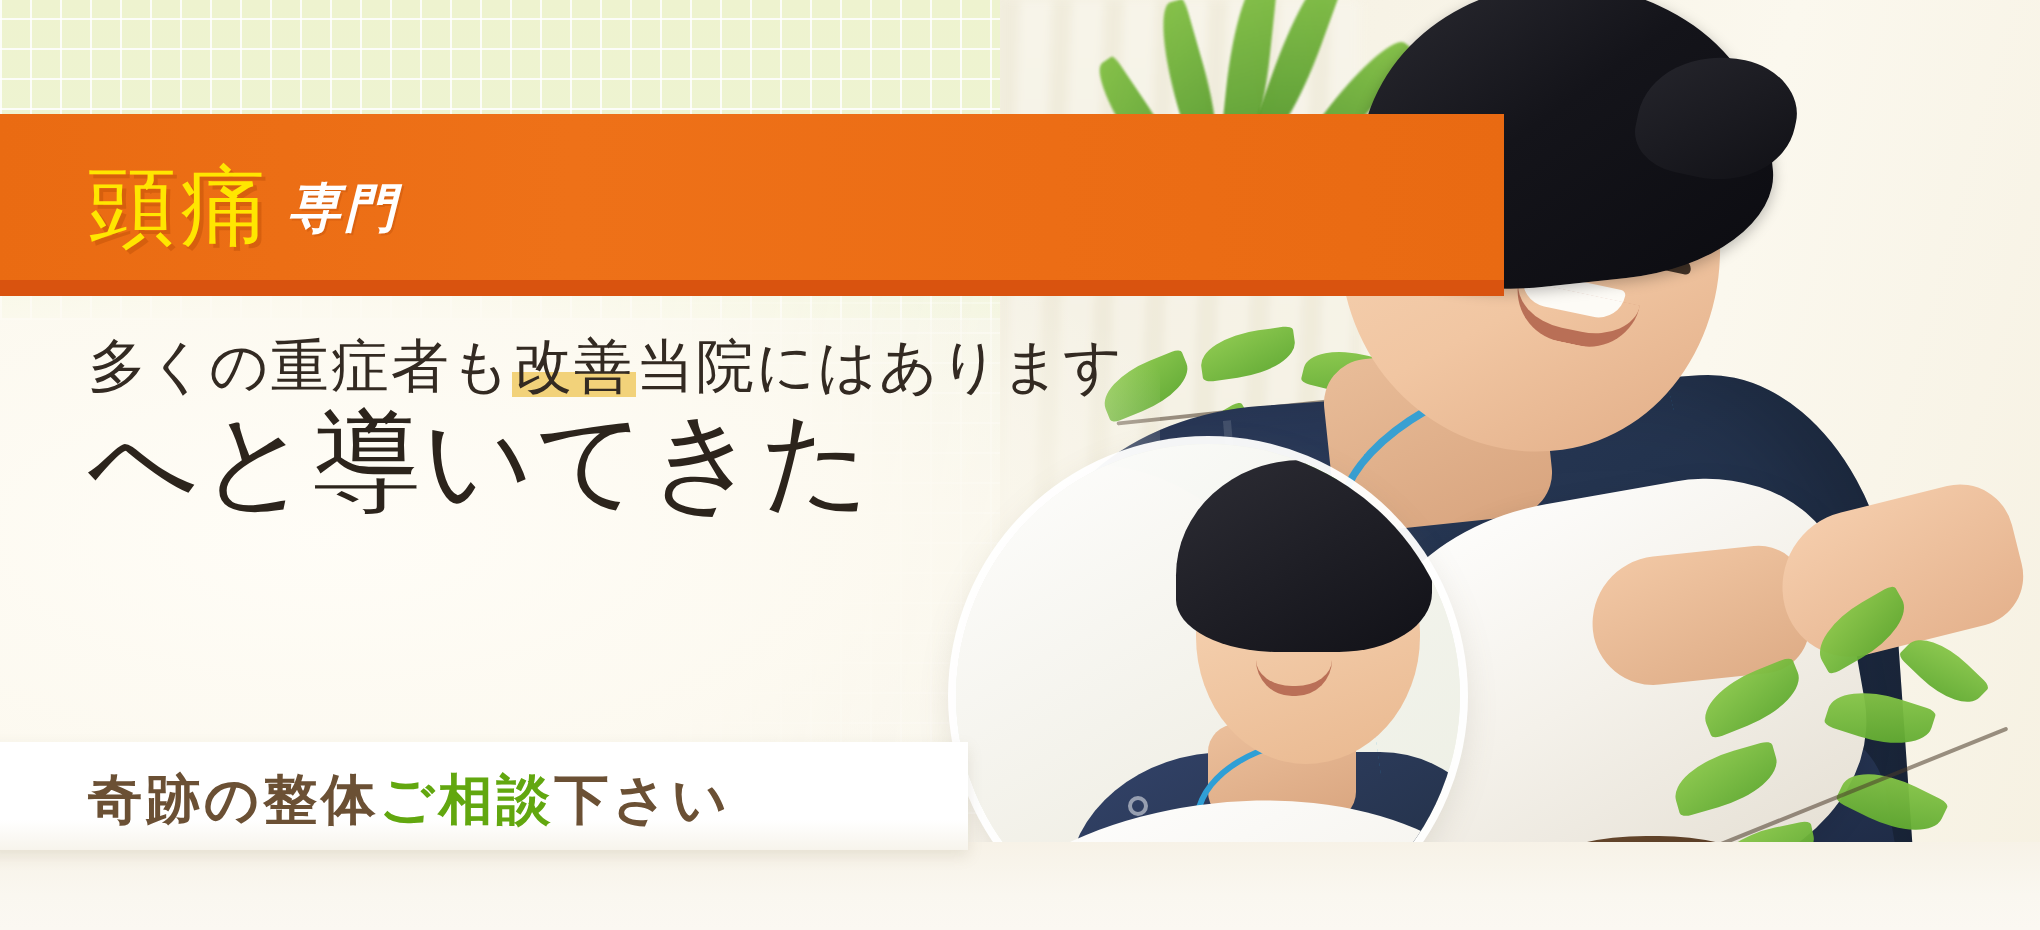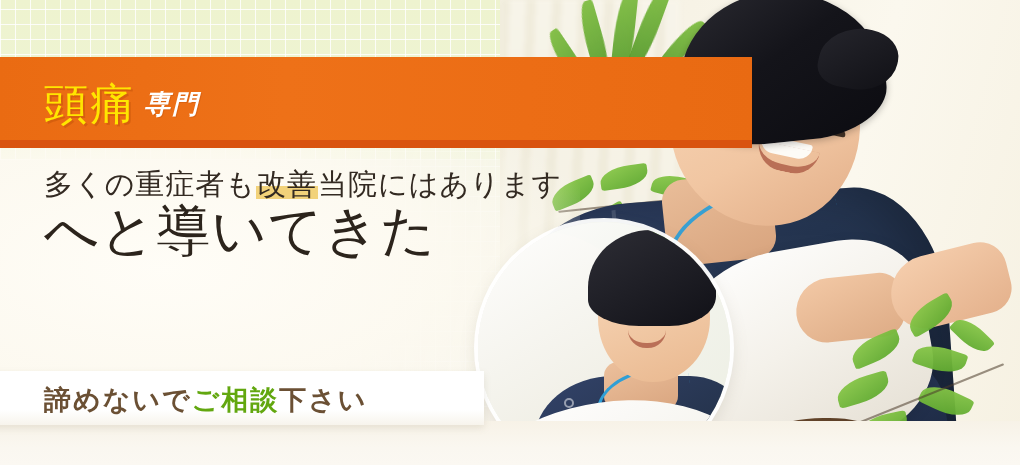--- a/index.html
+++ b/index.html
@@ -476,16 +476,16 @@
     <span class="band-kanji">頭痛</span>
     <span class="band-sub">専門</span>
   </div>
 
   <div class="copy">
     <div class="line-1"><span>多くの重症者も</span><span class="hl">改善</span><span>当院にはあります</span></div>
     <div class="line-3">へと導いてきた</div>
   </div>
 
   <div class="ribbon"></div>
-  <div class="ribbon-text"><span>諦めないで</span><span class="accent-green">ご相談</span><span>下さい</span></div>
+  <div class="ribbon-text"><span>奇跡の整体</span><span class="accent-green">ご相談</span><span>下さい</span></div>
 
   <div class="bg-bottom-cream"></div>
 </div>
 
 </body></html>

